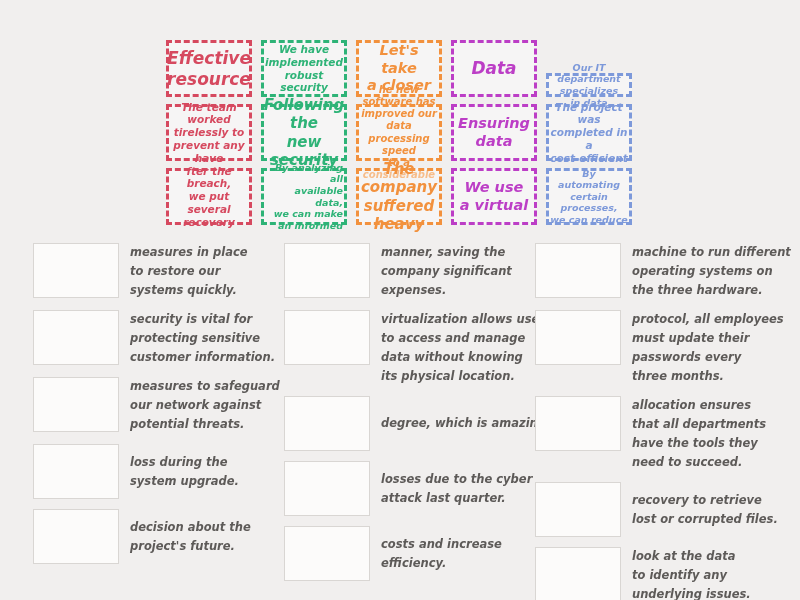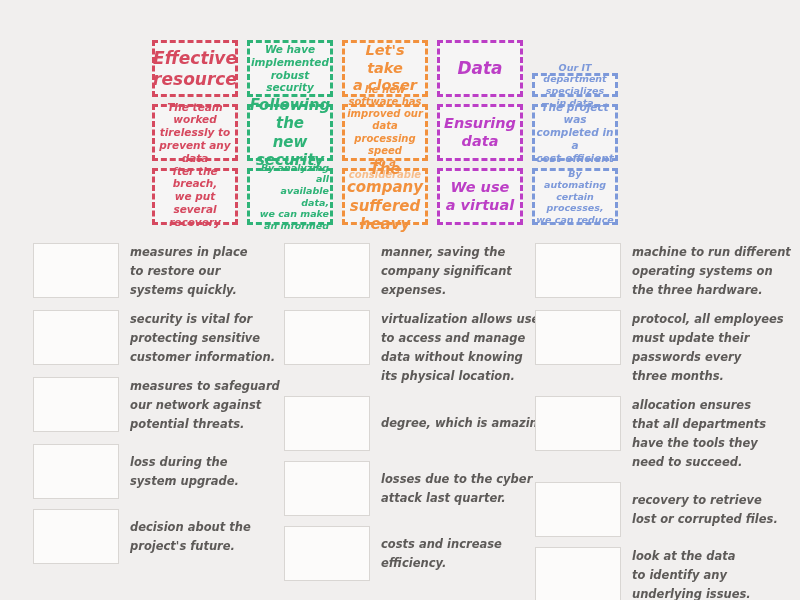--- a/index.html
+++ b/index.html
@@ -3,21 +3,21 @@
 <meta charset="utf-8">
 <style>
   html,body{margin:0;padding:0}
   body{
     position:relative;width:800px;height:600px;overflow:hidden;
     background:#f1efee;
     font-family:"DejaVu Sans","Liberation Sans",sans-serif;
   }
   .board{position:absolute;inset:0}
   .card-grid{
-    position:absolute;left:152px;top:40px;
+    position:absolute;left:166px;top:40px;
     display:grid;grid-template-columns:repeat(5,86px);grid-auto-rows:57px;
     column-gap:9px;row-gap:7px;
   }
   .card{
     box-sizing:border-box;border:3px dashed;padding:1px;
     display:flex;align-items:center;justify-content:center;
     text-align:center;font-weight:bold;font-style:italic;
     white-space:pre-line;line-height:1.22;
     background:rgba(255,255,255,0.4);
   }
@@ -56,21 +56,21 @@
 robust security</div>
       <div class="card fs-xl" style="border-color: rgb(242, 145, 61); color: rgb(242, 145, 61);">Let's take
 a closer</div>
       <div class="card fs-xxl" style="border-color: rgb(188, 62, 198); color: rgb(188, 62, 198);">Data</div>
       <div class="card fs-sm" style="border-color: rgb(125, 153, 218); color: rgb(125, 153, 218); margin-top: 33px;">Our IT
 department
 specializes
 in data</div>
       <div class="card fs-md" style="border-color: rgb(214, 73, 95); color: rgb(214, 73, 95);">The team worked
 tirelessly to
-prevent any data</div>
+prevent any have</div>
       <div class="card fs-lg" style="border-color: rgb(46, 179, 119); color: rgb(46, 179, 119);">Following the
 new security</div>
       <div class="card fs-xs" style="border-color: rgb(242, 145, 61); color: rgb(242, 145, 61);">he new software has
 improved our data
 processing speed
 to a considerable</div>
       <div class="card fs-xl" style="border-color: rgb(188, 62, 198); color: rgb(188, 62, 198);">Ensuring
 data</div>
       <div class="card fs-md" style="border-color: rgb(125, 153, 218); color: rgb(125, 153, 218);">The project was
 completed in a

